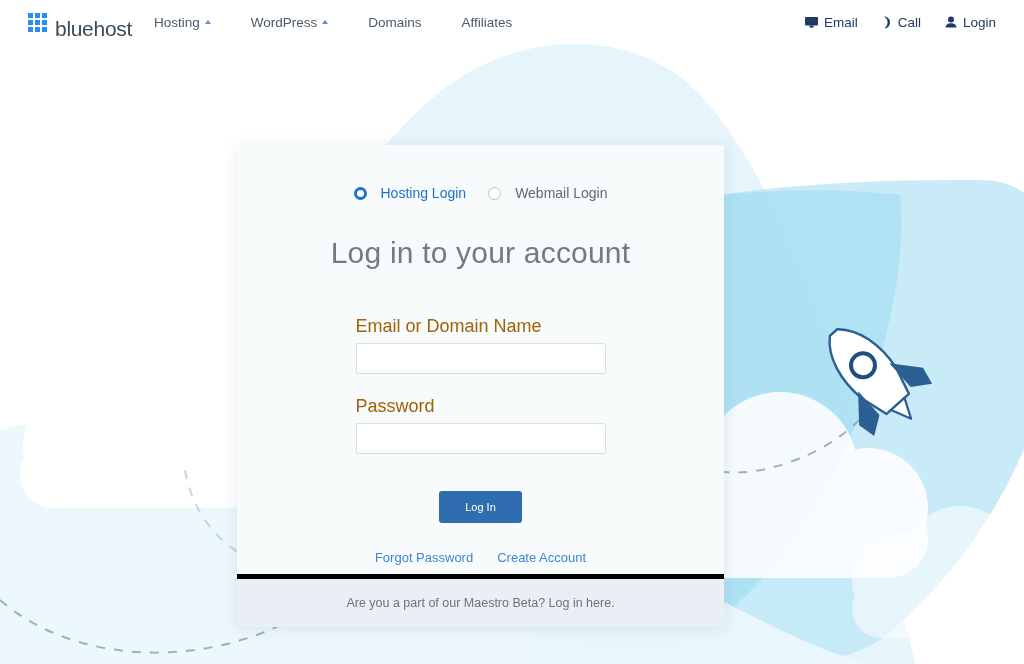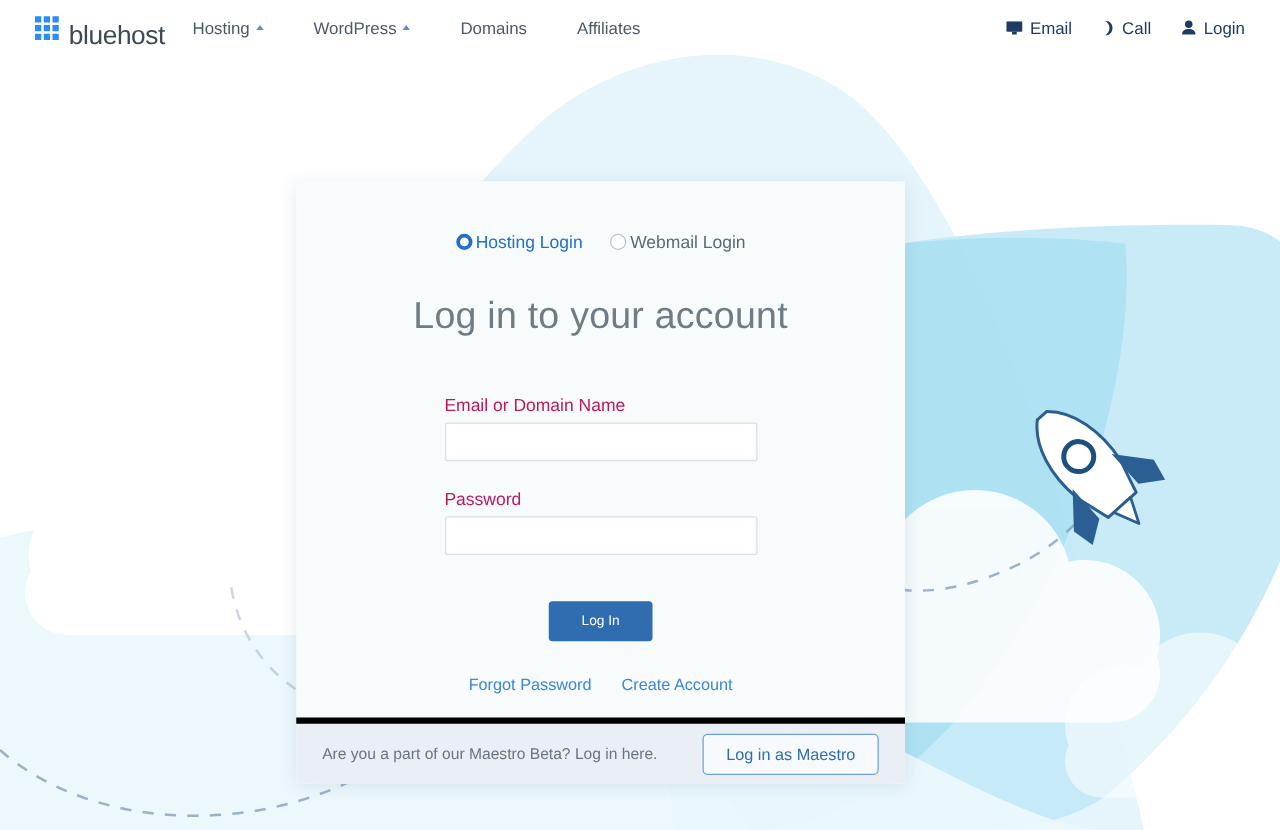--- a/index.html
+++ b/index.html
@@ -44,36 +44,36 @@
 
   
   #card {
     position:absolute; left:237px; top:145px; width:487px; height:482px;
     background:#f7fbfc; z-index:20;
     box-shadow: 0 2px 14px rgba(90,120,150,0.16);
     display:flex; flex-direction:column;
   }
   .card-body { flex:1 1 auto; padding-top:40px; }
   .toggles { display:flex; justify-content:center; align-items:center; gap:22px; }
-  .toggle { display:flex; align-items:center; gap:3px; cursor:pointer; font-size:14px; }
+  .toggle { display:flex; align-items:center; gap:14px; cursor:pointer; font-size:14px; }
   .radio {
     width:13px; height:13px; border-radius:50%;
     border:1.5px solid #b9c3cc; background:#ffffff; display:inline-block; position:relative;
   }
   .toggle.active .radio { border:3.5px solid #1d6fd0; background:#ffffff; }
   .toggle.active .tlabel { color:#1d6fd0; }
   .tlabel { color:#5a6b78; }
 
   h1#title {
     text-align:center; font-weight:300; font-size:30px; color:#6f7b85;
     margin-top:35px; letter-spacing:0.2px;
   }
 
   .form { width:250px; margin:46px auto 0 auto; }
-  .field-label { font-size:14px; color:#be185d; margin-bottom:6px; }
+  .field-label { font-size:18px; color:#a16207; margin-bottom:6px; }
   .field-input {
     width:250px; height:31px; background:#ffffff;
     border:1px solid #d9dfe4; border-radius:2px; outline:none;
     font-size:13px; color:#38424c; padding:0 8px;
     font-family:"Liberation Sans", sans-serif;
   }
   .field + .field { margin-top:22px; }
 
   .btn-primary {
     display:block; margin:37px auto 0 auto;
@@ -247,17 +247,16 @@
 
         <div class="links">
           <span class="link">Forgot Password</span>
           <span class="link">Create Account</span>
         </div>
       </div>
     </div>
 
     <div class="card-footer">
       <span class="footer-text">Are you a part of our Maestro Beta? Log in here.</span>
-      <button class="btn-outline">Log in as Maestro</button>
     </div>
   </div>
 
 </div>
 
 </body></html>

